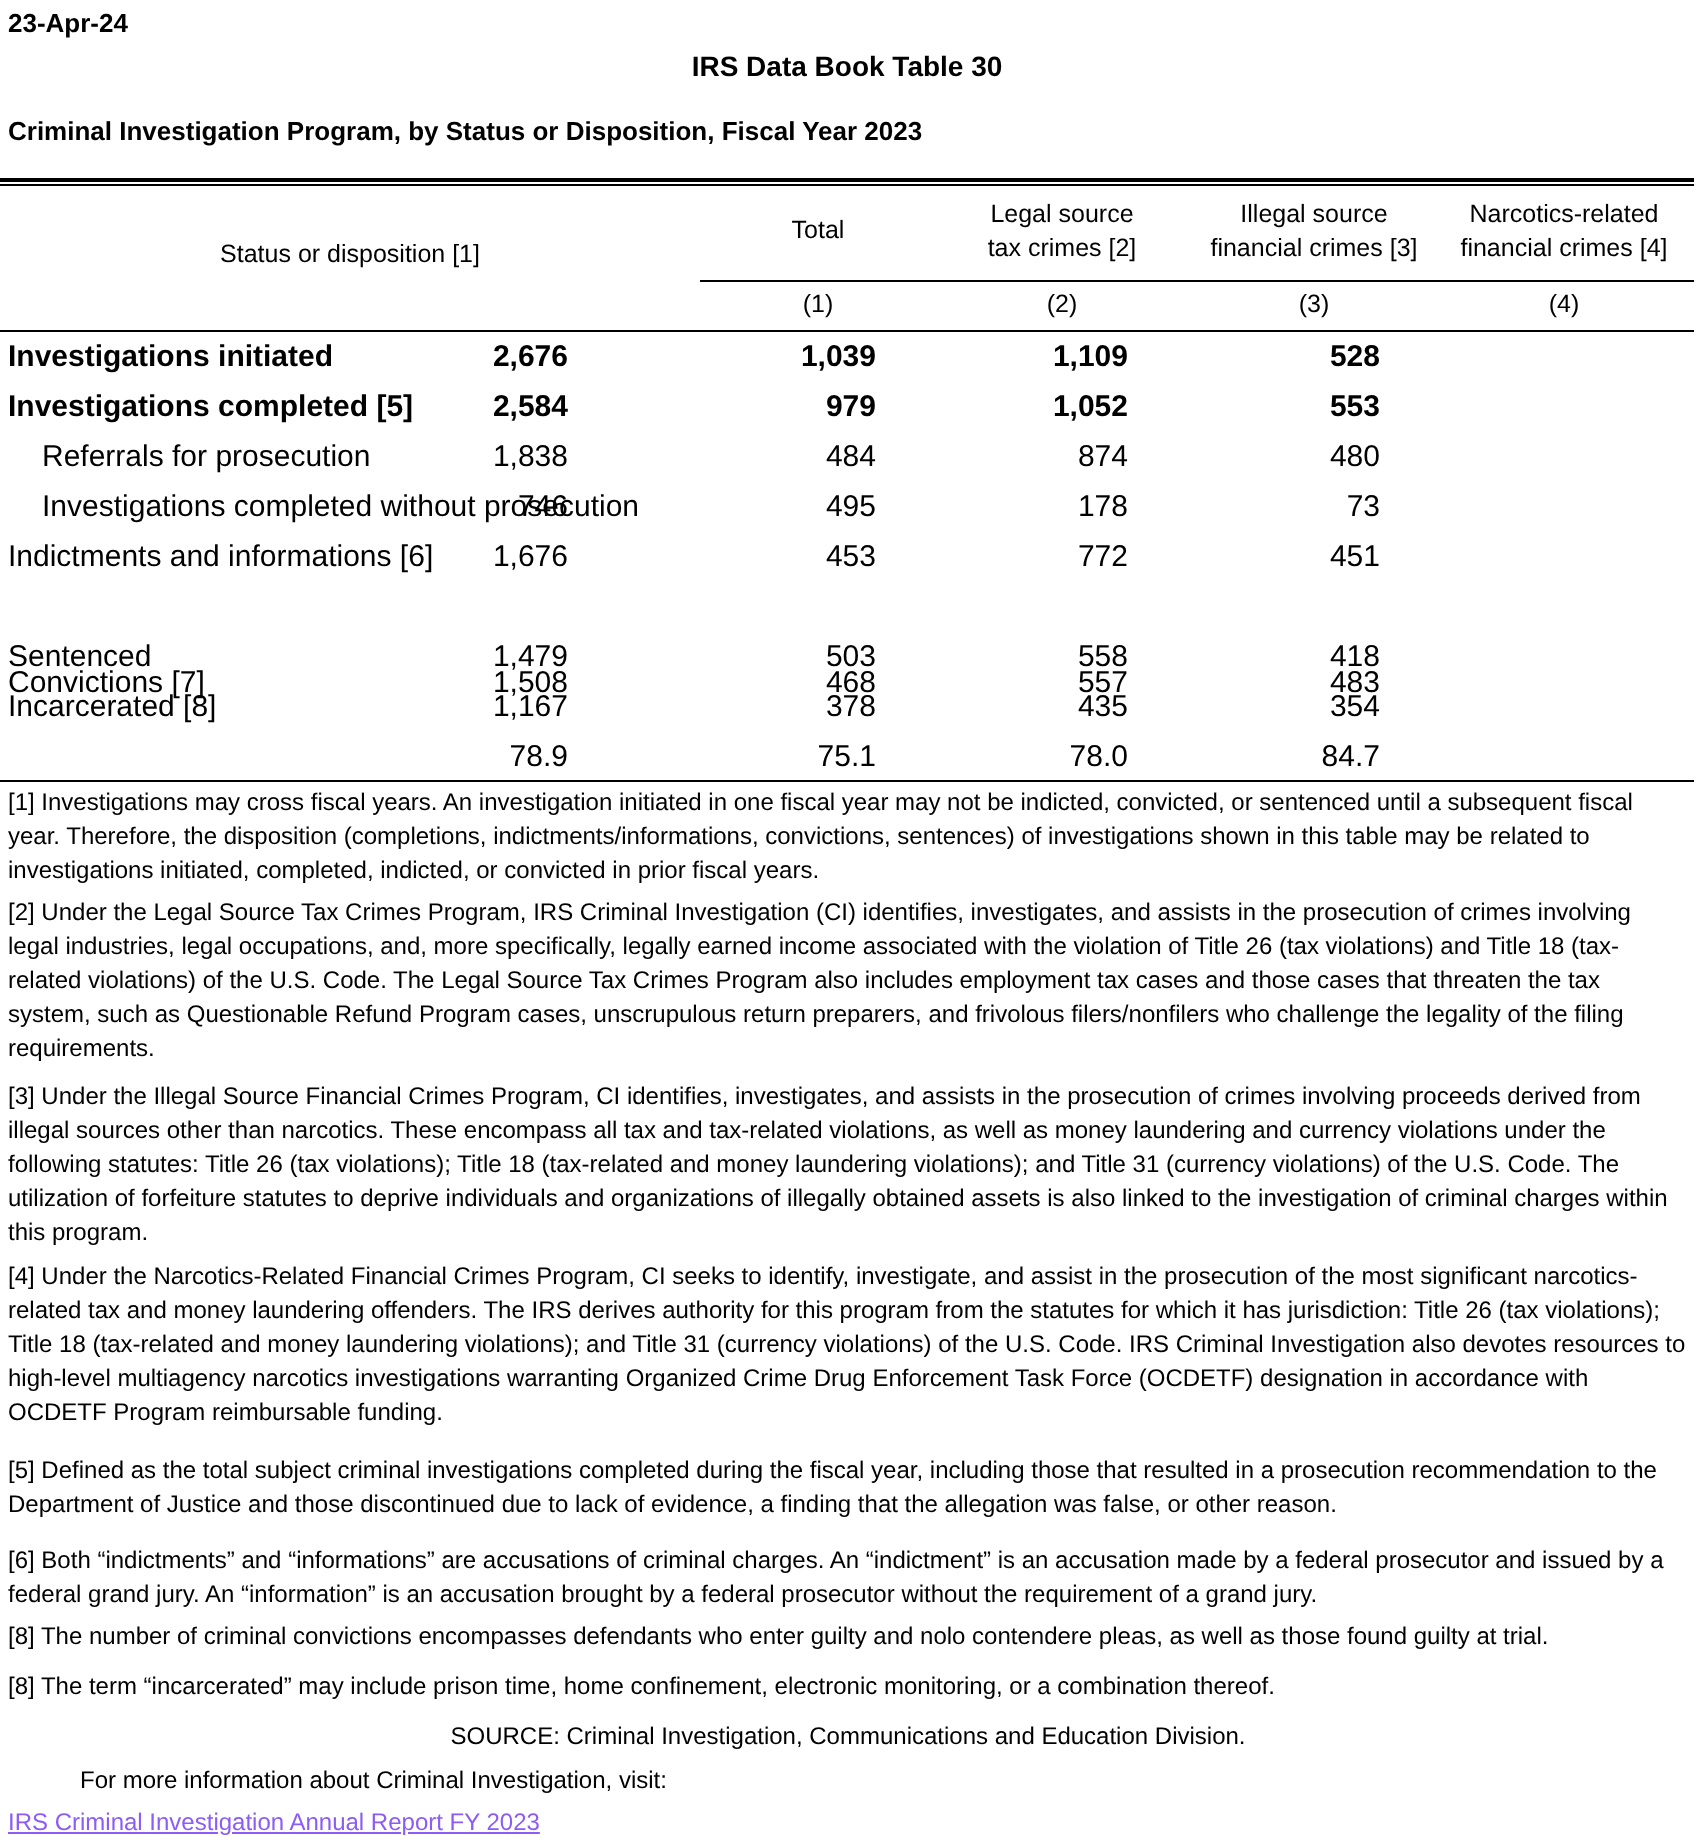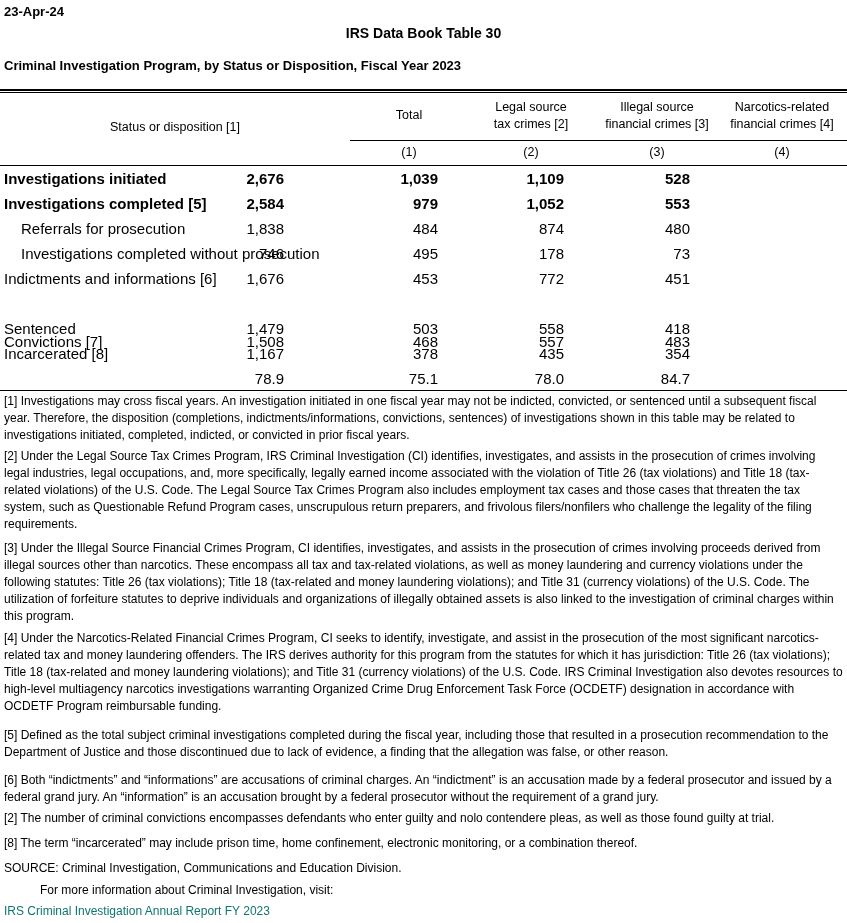--- a/index.html
+++ b/index.html
@@ -28,21 +28,21 @@
   .row .label { position: absolute; left: 4px; top: 4px; white-space: nowrap; }
   .row.indent .label { left: 21px; }
   .row.bold { font-weight: bold; }
   .row .v { position: absolute; top: 4px; text-align: left; }
   .v1 { right: 413px; }
   .v2 { right: 259px; }
   .v3 { right: 133px; }
   .v4 { right: 7px; }
 
   .note { position: absolute; left: 4px; width: 840px; font-size: 12px; line-height: 17px; }
-  .link { color: #0f766e; cursor: pointer; }
+  .link { color: #8b5cf6; text-decoration: underline; cursor: pointer; }
 </style>
 </head>
 <body>
 
 <div class="date">23-Apr-24</div>
 <div class="title">IRS Data Book Table 30</div>
 <div class="subtitle">Criminal Investigation Program, by Status or Disposition, Fiscal Year 2023</div>
 
 <div class="dbl-rule"></div>
 
@@ -136,20 +136,20 @@
 
 <div class="end-rule"></div>
 
 <div>
   <div class="note" style="top:393px;">[1]  Investigations may cross fiscal years. An investigation initiated in one fiscal year may not be indicted, convicted, or sentenced until a subsequent fiscal year. Therefore, the disposition (completions, indictments/informations, convictions, sentences) of investigations shown in this table may be related to investigations initiated, completed, indicted, or convicted in prior fiscal years.</div>
   <div class="note" style="top:448px;">[2]  Under the Legal Source Tax Crimes Program, IRS Criminal Investigation (CI) identifies, investigates, and assists in the prosecution of crimes involving legal industries, legal occupations, and, more specifically, legally earned income associated with the violation of Title 26 (tax violations) and Title 18 (tax-related violations) of the U.S. Code. The Legal Source Tax Crimes Program also includes employment tax cases and those cases that threaten the tax system, such as Questionable Refund Program cases, unscrupulous return preparers, and frivolous filers/nonfilers who challenge the legality of the filing requirements.</div>
   <div class="note" style="top:540px;">[3]  Under the Illegal Source Financial Crimes Program, CI identifies, investigates, and assists in the prosecution of crimes involving proceeds derived from illegal sources other than narcotics. These encompass all tax and tax-related violations, as well as money laundering and currency violations under the following statutes: Title 26 (tax violations); Title 18 (tax-related and money laundering violations); and Title 31 (currency violations) of the U.S. Code. The utilization of forfeiture statutes to deprive individuals and organizations of illegally obtained assets is also linked to the investigation of criminal charges within this program.</div>
   <div class="note" style="top:630px;">[4]  Under the Narcotics-Related Financial Crimes Program, CI seeks to identify, investigate, and assist in the prosecution of the most significant narcotics-related tax and money laundering offenders. The IRS derives authority for this program from the statutes for which it has jurisdiction: Title 26 (tax violations); Title 18 (tax-related and money laundering violations); and Title 31 (currency violations) of the U.S. Code. IRS Criminal Investigation also devotes resources to high-level multiagency narcotics investigations warranting Organized Crime Drug Enforcement Task Force (OCDETF) designation in accordance with OCDETF Program reimbursable funding.</div>
   <div class="note" style="top:727px;">[5]  Defined as the total subject criminal investigations completed during the fiscal year, including those that resulted in a prosecution recommendation to the Department of Justice and those discontinued due to lack of evidence, a finding that the allegation was false, or other reason.</div>
   <div class="note" style="top:772px;">[6]  Both “indictments” and “informations” are accusations of criminal charges. An “indictment” is an accusation made by a federal prosecutor and issued by a federal grand jury. An “information” is an accusation brought by a federal prosecutor without the requirement of a grand jury.</div>
-  <div class="note" style="top:810px;">[2] The number of criminal convictions encompasses defendants who enter guilty and nolo contendere pleas, as well as those found guilty at trial.</div>
+  <div class="note" style="top:810px;">[8] The number of criminal convictions encompasses defendants who enter guilty and nolo contendere pleas, as well as those found guilty at trial.</div>
   <div class="note" style="top:835px;">[8]  The term “incarcerated” may include prison time, home confinement, electronic monitoring, or a combination thereof.</div>
-  <div class="note" style="top:860px;">SOURCE:  Criminal Investigation, Communications and Education Division.</div>
+  <div class="note" style="top:860px;text-align:center;">SOURCE:  Criminal Investigation, Communications and Education Division.</div>
   <div class="note" style="top:882px;margin-left:36px;">For more information about Criminal Investigation, visit:</div>
   <div class="note" style="top:903px;">
     <a class="link">IRS Criminal Investigation Annual Report FY 2023</a>
   </div>
 </div>
 
 </body></html>

